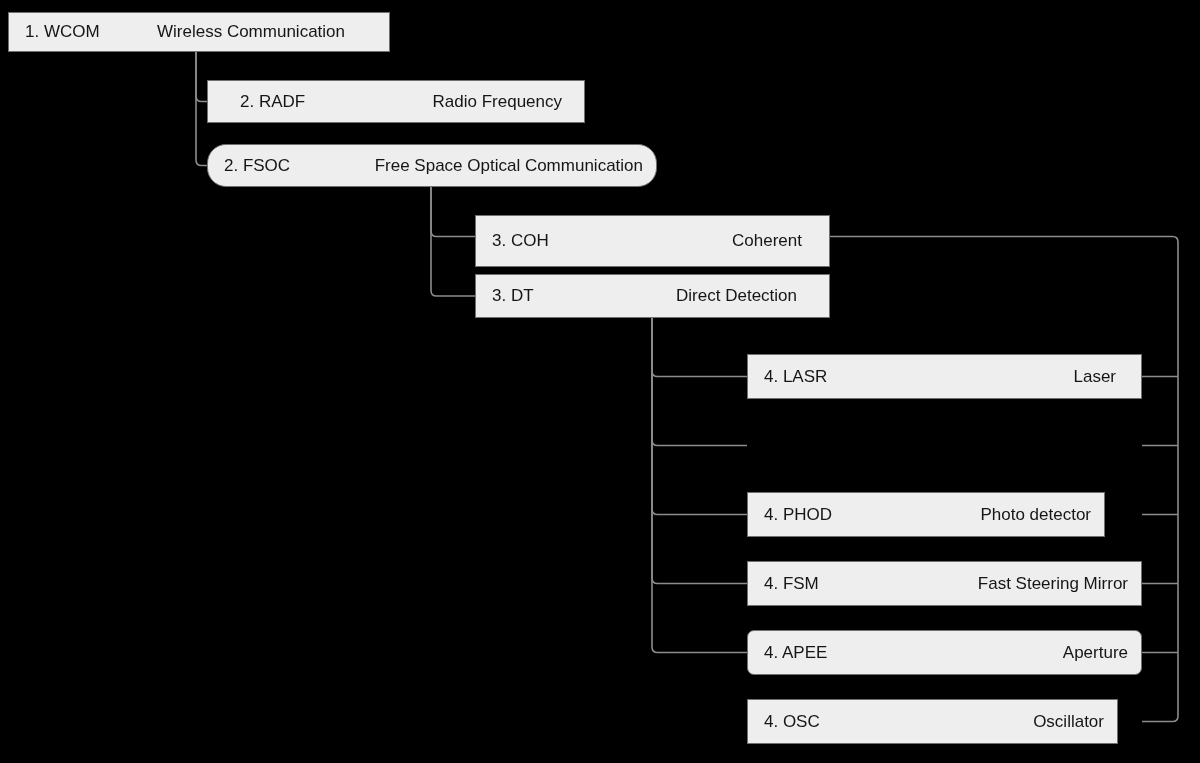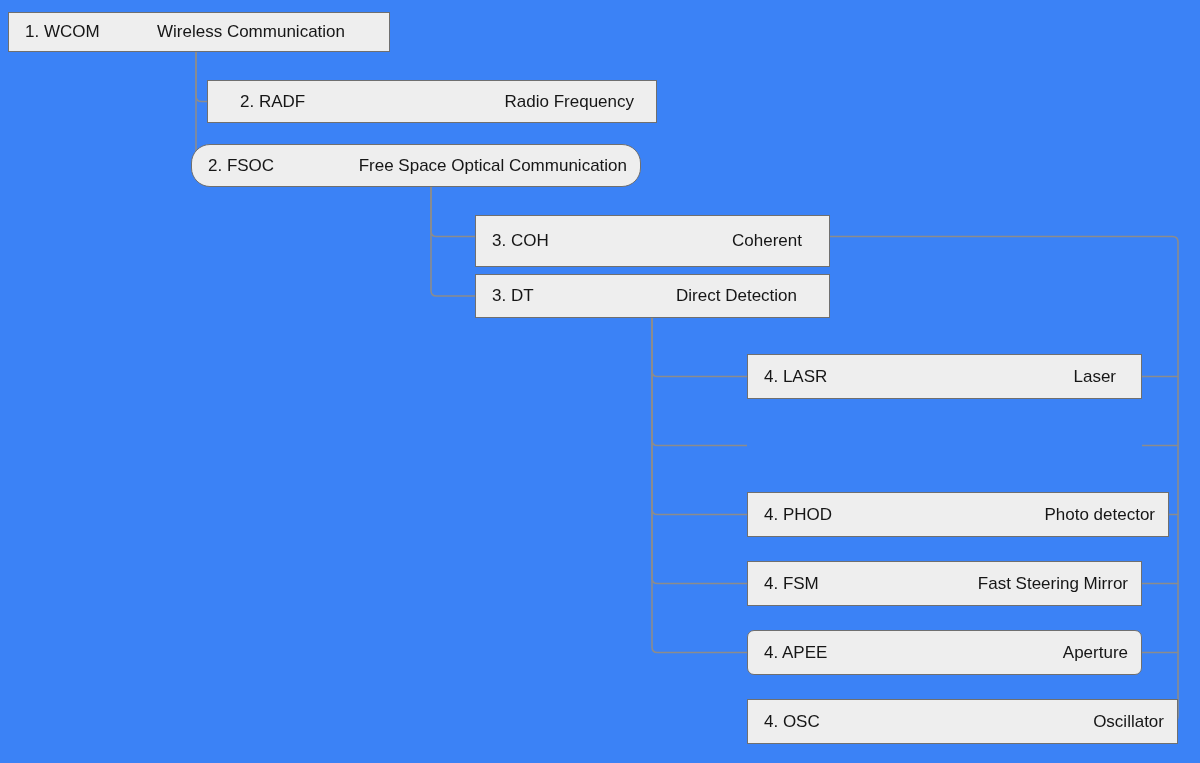--- a/index.html
+++ b/index.html
@@ -1,19 +1,19 @@
 <!DOCTYPE html>
 <html><head>
 <meta charset="utf-8">
 <style>
   html,body{margin:0;padding:0;background:#ffffff;}
   .canvas{
     position:relative;
     width:1200px;height:763px;
-    background:#3b82f6;
+    background:#000000;
     font-family:"Liberation Sans", sans-serif;
     overflow:hidden;
   }
   .connectors{position:absolute;left:0;top:0;width:1200px;height:763px;}
   .node{
     position:absolute;
     box-sizing:border-box;
     background:#eeeeee;
     border:1.6px solid #6f6f6f;
     display:flex;
@@ -54,59 +54,59 @@
       <path d="M1178,583.5 L1142,583.5"></path>
       <path d="M1178,652.5 L1142,652.5"></path>
     </g>
   </svg>
 
   <div class="node" style="left:8px;top:12px;width:382px;height:40px;padding-right:44px;">
     <span class="code">1. WCOM</span>
     <span class="name">Wireless Communication</span>
   </div>
 
-  <div class="node" style="left:207px;top:80px;width:450px;height:43px;padding-right:22px;padding-left:32px;">
+  <div class="node" style="left:207px;top:80px;width:378px;height:43px;padding-right:22px;padding-left:32px;">
     <span class="code">2. RADF</span>
     <span class="name">Radio Frequency</span>
   </div>
 
-  <div class="node" style="left:191px;top:144px;width:450px;height:43px;padding-right:13px;border-radius:19px;">
+  <div class="node" style="left:207px;top:144px;width:450px;height:43px;padding-right:13px;border-radius:19px;">
     <span class="code">2. FSOC</span>
     <span class="name">Free Space Optical Communication</span>
   </div>
 
   <div class="node" style="left:475px;top:215px;width:355px;height:52px;padding-right:27px;">
     <span class="code">3. COH</span>
     <span class="name">Coherent</span>
   </div>
 
   <div class="node" style="left:475px;top:274px;width:355px;height:44px;padding-right:32px;">
     <span class="code">3. DT</span>
     <span class="name">Direct Detection</span>
   </div>
 
   <div class="node" style="left:747px;top:354px;width:395px;height:45px;padding-right:25px;">
     <span class="code">4. LASR</span>
     <span class="name">Laser</span>
   </div>
 
 
-  <div class="node" style="left:747px;top:492px;width:422px;height:45px;padding-right:13px;">
+  <div class="node" style="left:747px;top:492px;width:358px;height:45px;padding-right:13px;">
     <span class="code">4. PHOD</span>
     <span class="name">Photo detector</span>
   </div>
 
   <div class="node" style="left:747px;top:561px;width:395px;height:45px;padding-right:13px;">
     <span class="code">4. FSM</span>
     <span class="name">Fast Steering Mirror</span>
   </div>
 
   <div class="node" style="left:747px;top:630px;width:395px;height:45px;padding-right:13px;border-radius:7px;">
     <span class="code">4. APEE</span>
     <span class="name">Aperture</span>
   </div>
 
-  <div class="node" style="left:747px;top:699px;width:431px;height:45px;padding-right:13px;">
+  <div class="node" style="left:747px;top:699px;width:371px;height:45px;padding-right:13px;">
     <span class="code">4. OSC</span>
     <span class="name">Oscillator</span>
   </div>
 
 </div>
 
 </body></html>

